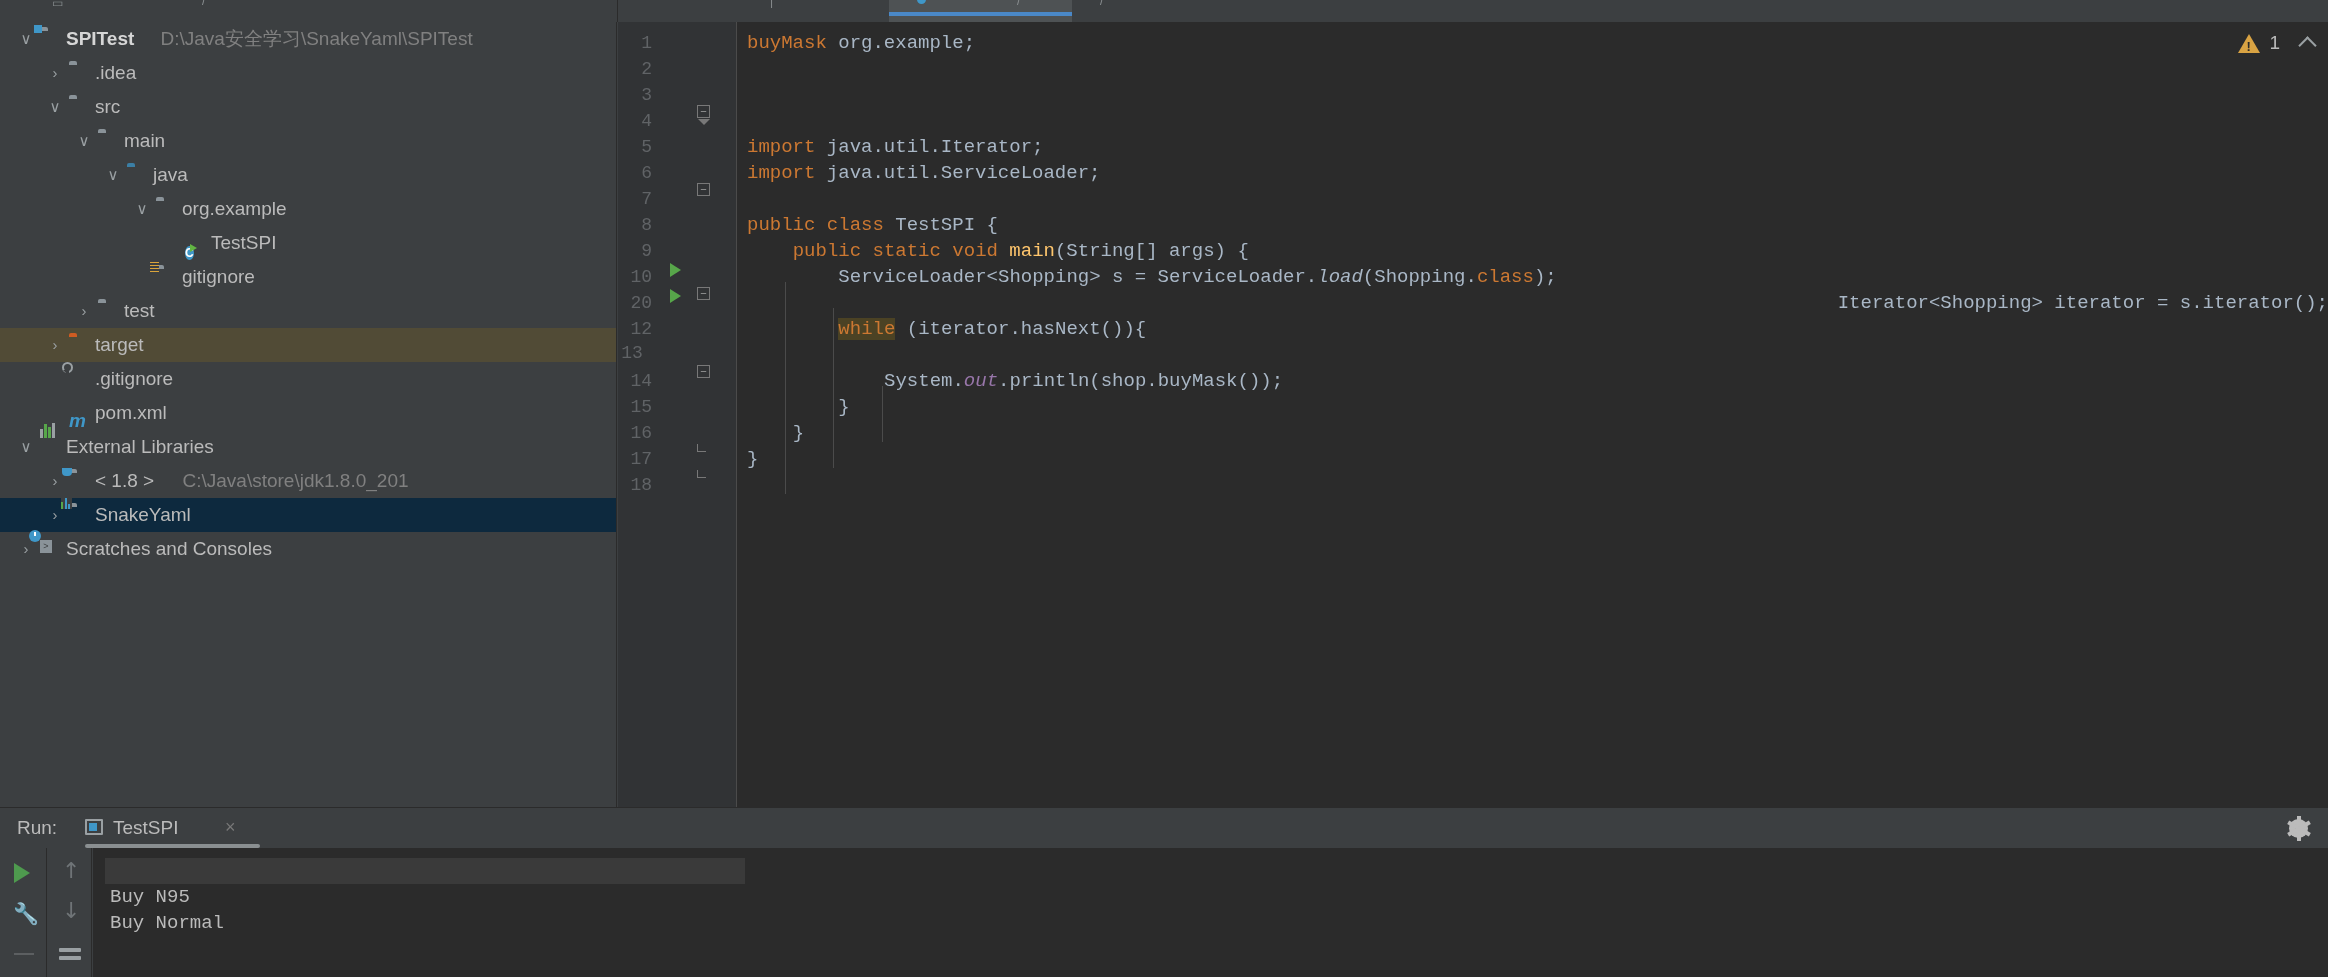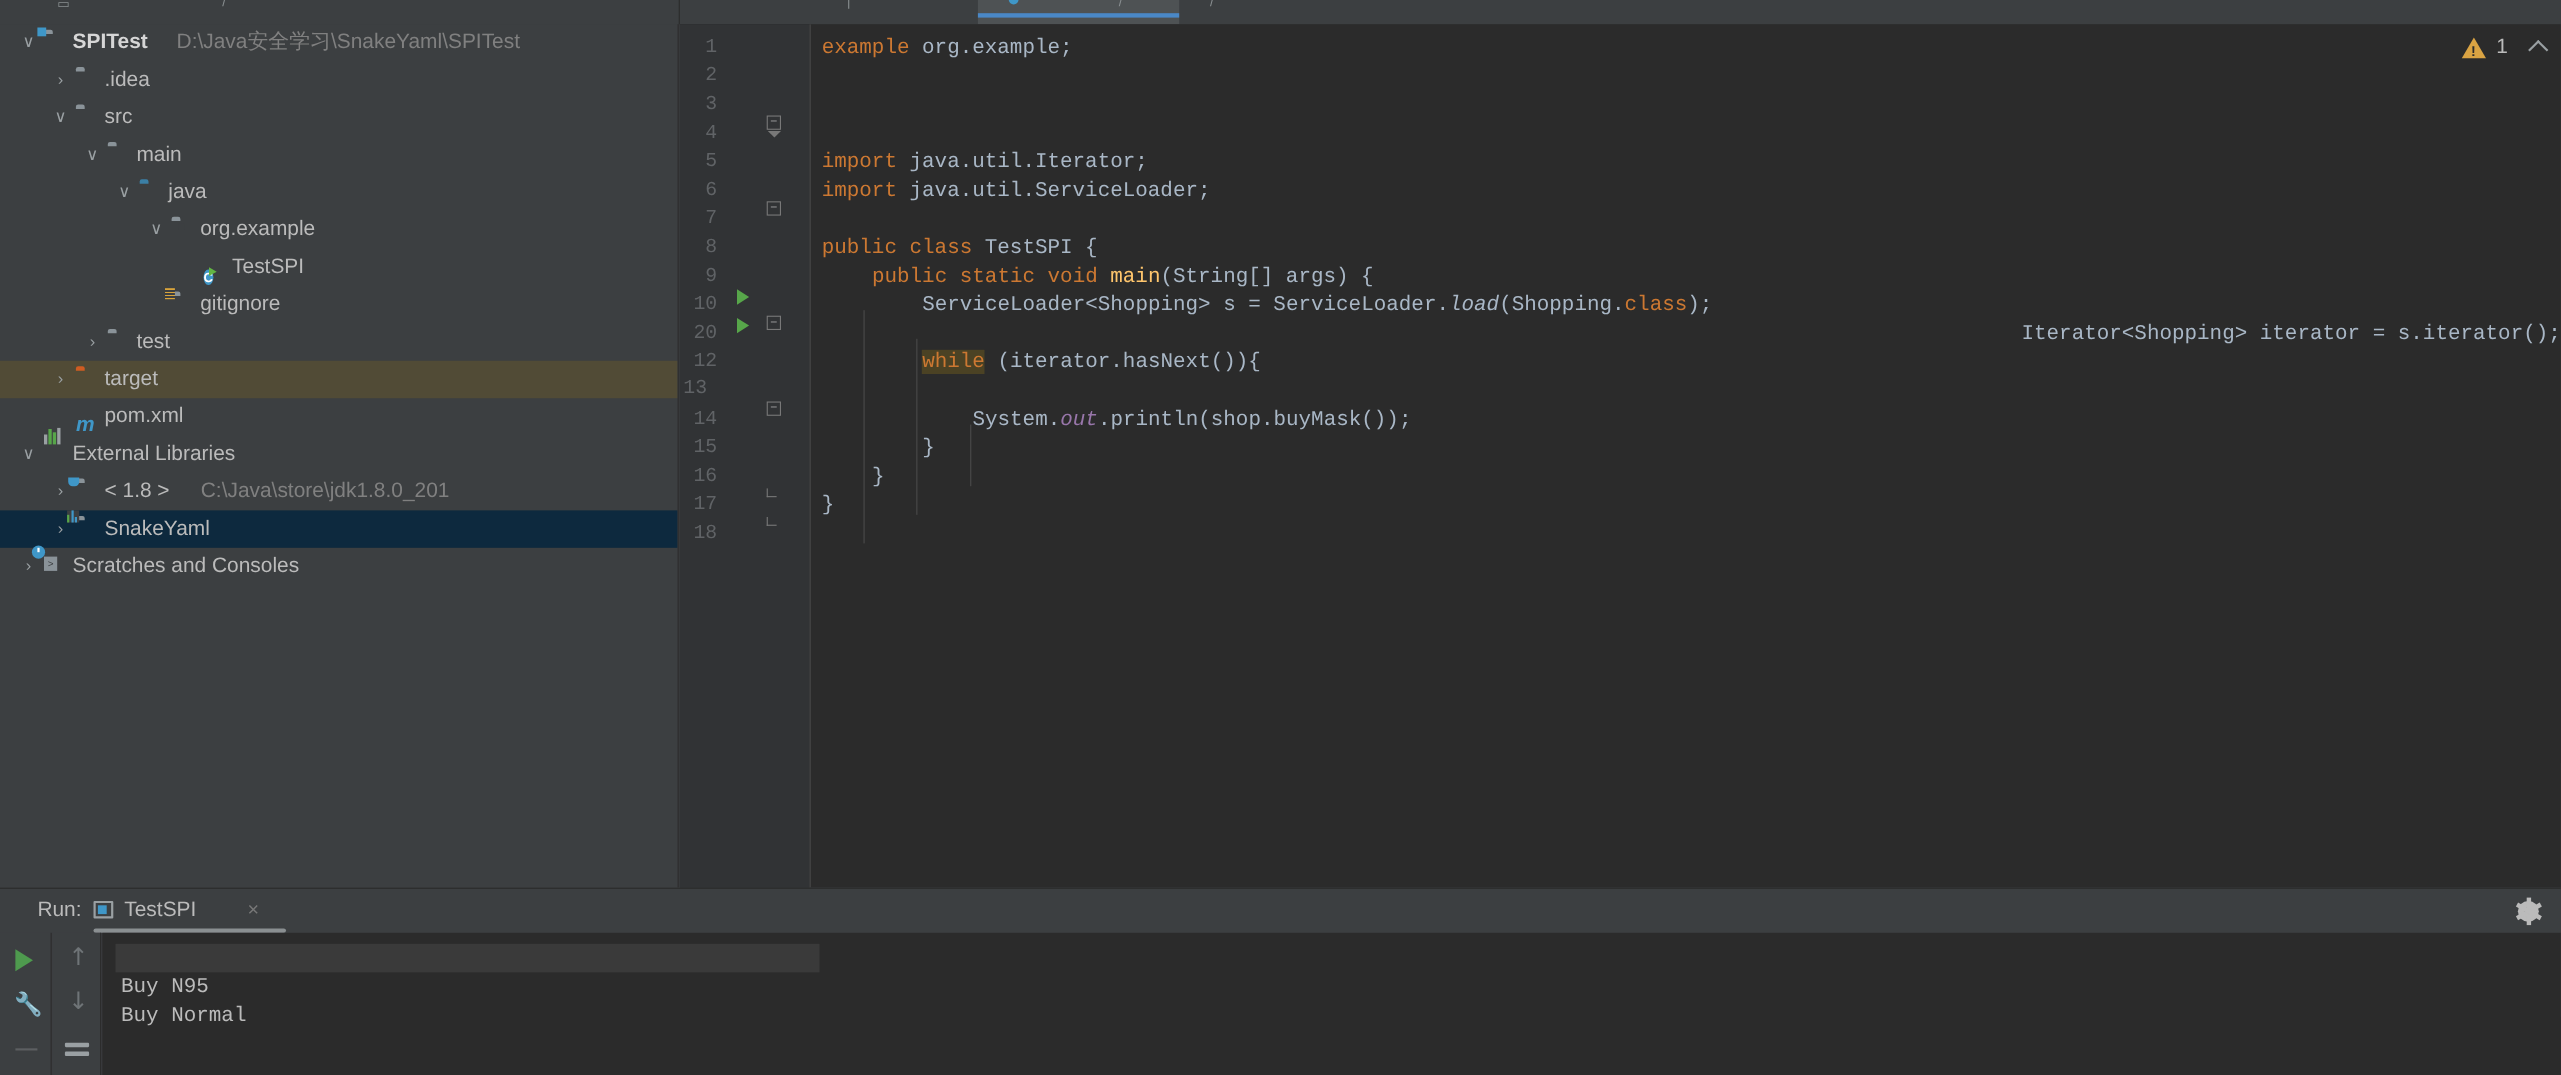--- a/index.html
+++ b/index.html
@@ -224,21 +224,21 @@
 
   
   #run-window {
     position: absolute; left: 0; top: 807px; width: 2328px; height: 170px;
     background: #3c3f41; border-top: 1px solid #2b2b2b;
   }
   #run-header {
     position: absolute; left: 0; top: 0; width: 2328px; height: 40px;
   }
   #run-label {
-    position: absolute; left: 17px; top: 9px; color: #bbbbbb; font-size: 19px; margin-left: 17px;
+    position: absolute; left: 17px; top: 9px; color: #bbbbbb; font-size: 19px;
   }
   #run-tab {
     position: absolute; left: 85px; top: 0; height: 40px; padding: 0 6px;
   }
   #run-tab-underline {
     position: absolute; left: 85px; top: 36px; width: 175px; height: 4px;
     background: #8a8f91; border-radius: 2px;
   }
   .console-tab-icon {
     position: absolute; left: 0; top: 11px; width: 18px; height: 16px;
@@ -375,20 +375,24 @@
       </div>
       <div class="trow">
         <span class="twisty" style="left: 76px;">›</span>
         <span class="ticon" style="left: 98px;"><span class="folder"></span></span>
         <span class="tlabel" style="left: 124px;">test</span>
       </div>
       <div class="trow sel-amber">
         <span class="twisty" style="left: 47px;">›</span>
         <span class="ticon" style="left: 69px;"><span class="folder orange"></span></span>
         <span class="tlabel" style="left: 95px;">target</span>
+      </div>
+      <div class="trow">
+        <span class="ticon" style="left: 69px;"><span class="file-icon"><span class="no"></span></span></span>
+        <span class="tlabel" style="left: 95px;">.gitignore</span>
       </div>
       <div class="trow">
         <span class="ticon" style="left: 69px;"><span class="m-icon">m</span></span>
         <span class="tlabel" style="left: 95px;">pom.xml</span>
       </div>
       <div class="trow">
         <span class="twisty" style="left: 18px;">∨</span>
         <span class="ticon" style="left: 40px;"><span class="lib-icon"><i style="left:0;height:9px;background:#9aa0a3;"></i><i style="left:4px;height:14px;background:#57a64a;"></i><i style="left:8px;height:11px;background:#57a64a;"></i><i style="left:12px;height:15px;background:#9aa0a3;"></i></span></span>
         <span class="tlabel" style="left: 66px;">External Libraries</span>
       </div>
@@ -445,21 +449,21 @@
   <div class="fold" style="top:161px;">−</div>
   <div class="fold" style="top:265px;">−</div>
   <div class="fold" style="top:343px;">−</div>
   <div class="fold foot" style="top:422px;"></div>
   <div class="fold foot" style="top:448px;"></div>
 
   <div id="code">
     <div class="indent-guide" style="left:48px; top:260px; height:212px;"></div>
     <div class="indent-guide" style="left:96px; top:286px; height:160px;"></div>
     <div class="indent-guide" style="left:145px; top:364px; height:56px;"></div>
-  <div class="cline" style="top: 8px; padding-left: 10px;"><span style="display:inline-block;width:0px"></span><span class="kw">example</span> org.example;</div>
+  <div class="cline" style="top: 8px; padding-left: 10px;"><span style="display:inline-block;width:0px"></span><span class="kw">buyMask</span> org.example;</div>
       <div class="cline" style="top: 34px; padding-left: 10px;"><span style="display:inline-block;width:0px"></span></div>
       <div class="cline" style="top: 86px; padding-left: 10px;"><span style="display:inline-block;width:0px"></span></div>
       <div class="cline" style="top: 112px; padding-left: 10px;"><span style="display:inline-block;width:0px"></span><span class="kw">import</span> java.util.Iterator;</div>
       <div class="cline" style="top: 138px; padding-left: 10px;"><span style="display:inline-block;width:0px"></span><span class="kw">import</span> java.util.ServiceLoader;</div>
       <div class="cline" style="top: 164px; padding-left: 10px;"><span style="display:inline-block;width:0px"></span></div>
       <div class="cline" style="top: 190px; padding-left: 10px;"><span style="display:inline-block;width:0px"></span><span class="kw">public</span> <span class="kw">class</span> TestSPI {</div>
       <div class="cline" style="top: 216px; padding-left: 10px;"><span style="display:inline-block;width:45.68px"></span><span class="kw">public</span> <span class="kw">static</span> <span class="kw">void</span> <span class="meth">main</span>(String[] args) {</div>
       <div class="cline" style="top: 242px; padding-left: 10px;"><span style="display:inline-block;width:91.36px"></span>ServiceLoader&lt;Shopping&gt; s = ServiceLoader.<span class="stat-italic">load</span>(Shopping.<span class="kw">class</span>);</div>
       <div class="cline" style="top: 268px; padding-left: 10px; text-align: right;"><span style="display:inline-block;width:91.36px"></span>Iterator&lt;Shopping&gt; iterator = s.iterator();</div>
       <div class="cline" style="top: 294px; padding-left: 10px;"><span style="display:inline-block;width:91.36px"></span><span class="hl-while">while</span> (iterator.hasNext()){</div>

